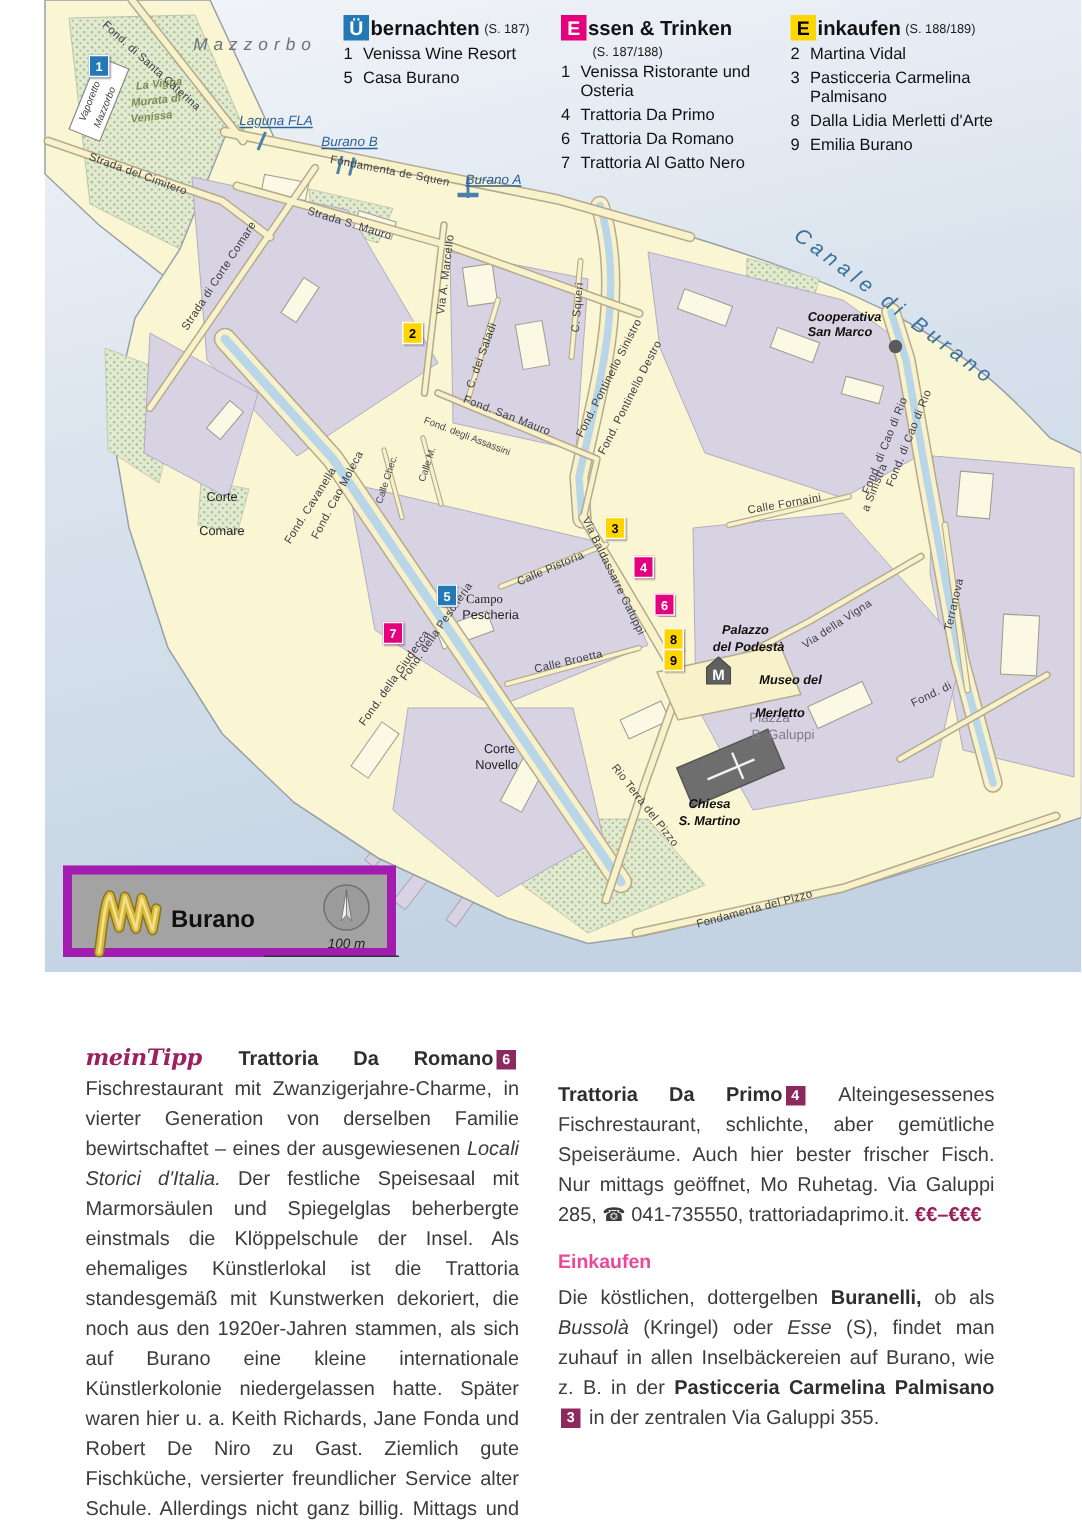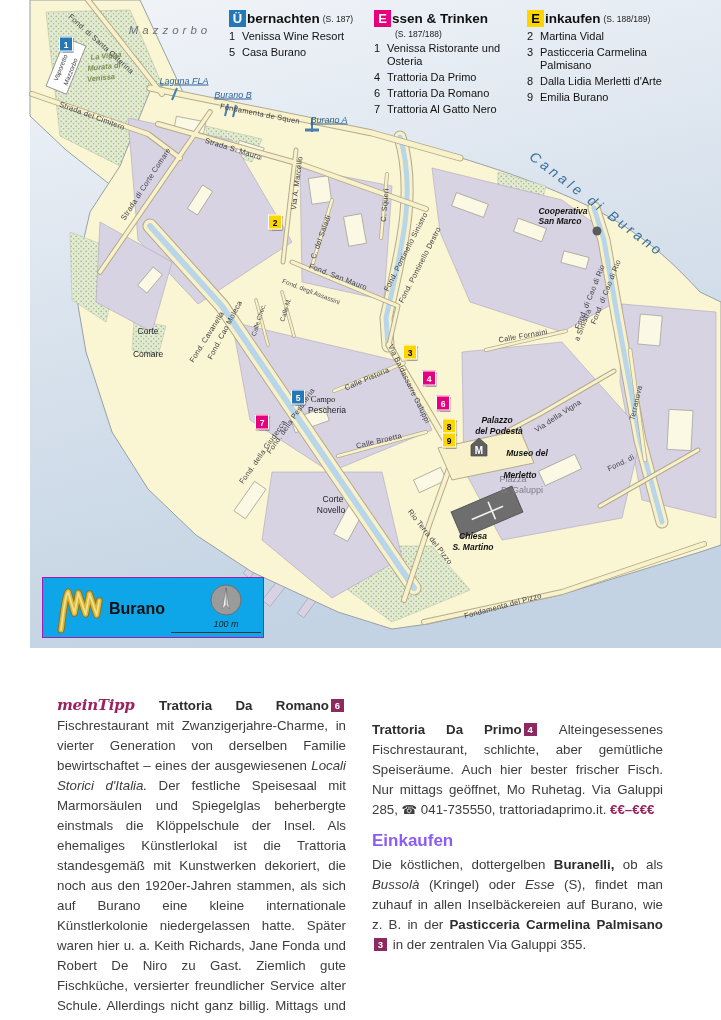--- a/index.html
+++ b/index.html
@@ -31,38 +31,38 @@
   .leg-title{display:flex;align-items:center;font-weight:bold;font-size:13.5px;}
   .leg-letter{width:17px;height:17px;display:flex;align-items:center;justify-content:center;
               font-size:13px;font-weight:bold;margin-right:1px;flex:0 0 auto;}
   .pageref{font-weight:normal;font-size:8.5px;color:#1a1a1a;margin-left:3px;white-space:nowrap;}
   .pageref-line{font-size:8.5px;color:#1a1a1a;margin:2px 0 2px 21px;}
   .leg-item{display:flex;font-size:11px;line-height:13px;margin-top:3px;}
   .leg-num{width:13px;flex:0 0 auto;}
   .leg-label{flex:1;}
   
   #map-bar{position:absolute;left:42px;top:577px;width:222px;height:61px;
-           background:#0ea5e9;border:1px solid #a21caf;box-sizing:border-box;}
+           background:#a3a3a3;border:6px solid #a21caf;box-sizing:border-box;}
   #map-bar .bar-title{position:absolute;left:66px;top:22px;font-size:16px;font-weight:bold;color:#111;}
   #map-bar .scale-text{position:absolute;left:148px;top:41px;width:70px;text-align:center;
            font-size:9px;font-style:italic;color:#222;}
   #map-bar .scale-line{position:absolute;left:128px;top:54px;width:90px;border-top:1.5px solid #333;}
   
   .col{position:absolute;font-size:13.3px;line-height:20px;color:#3c3c3c;
        text-align:justify;margin-top:36px;}
   .col p{margin:0;}
   .script{font-family:"DejaVu Serif",serif;font-style:italic;font-weight:bold;
           color:#9c2160;font-size:15px;letter-spacing:-.3px;}
   .b{font-weight:bold;color:#2e2e2e;}
   .i{font-style:italic;}
   .price{color:#9c2160;font-weight:bold;}
   .phone{font-size:12.5px;}
   .badge{display:inline-block;background:#8c2a60;color:#fff;font-size:9.5px;font-weight:bold;
          width:13px;height:13px;line-height:13px;text-align:center;vertical-align:1px;margin:0 2px;}
-  .h2{color:#8b5cf6;font-weight:bold;font-size:17px;margin:11px 0 4px 0;text-align:left;}
+  .h2{color:#ec4899;font-weight:bold;font-size:13px;margin:11px 0 4px 0;text-align:left;}
   .p2{margin-top:25px !important;}
 </style>
 </head>
 <body>
 
 <div id="page">
 
   <svg id="map-svg" width="721" height="650" viewBox="0 0 721 650">
     <defs>
       <linearGradient id="waterGrad" x1="0" y1="0" x2="0.25" y2="1">

